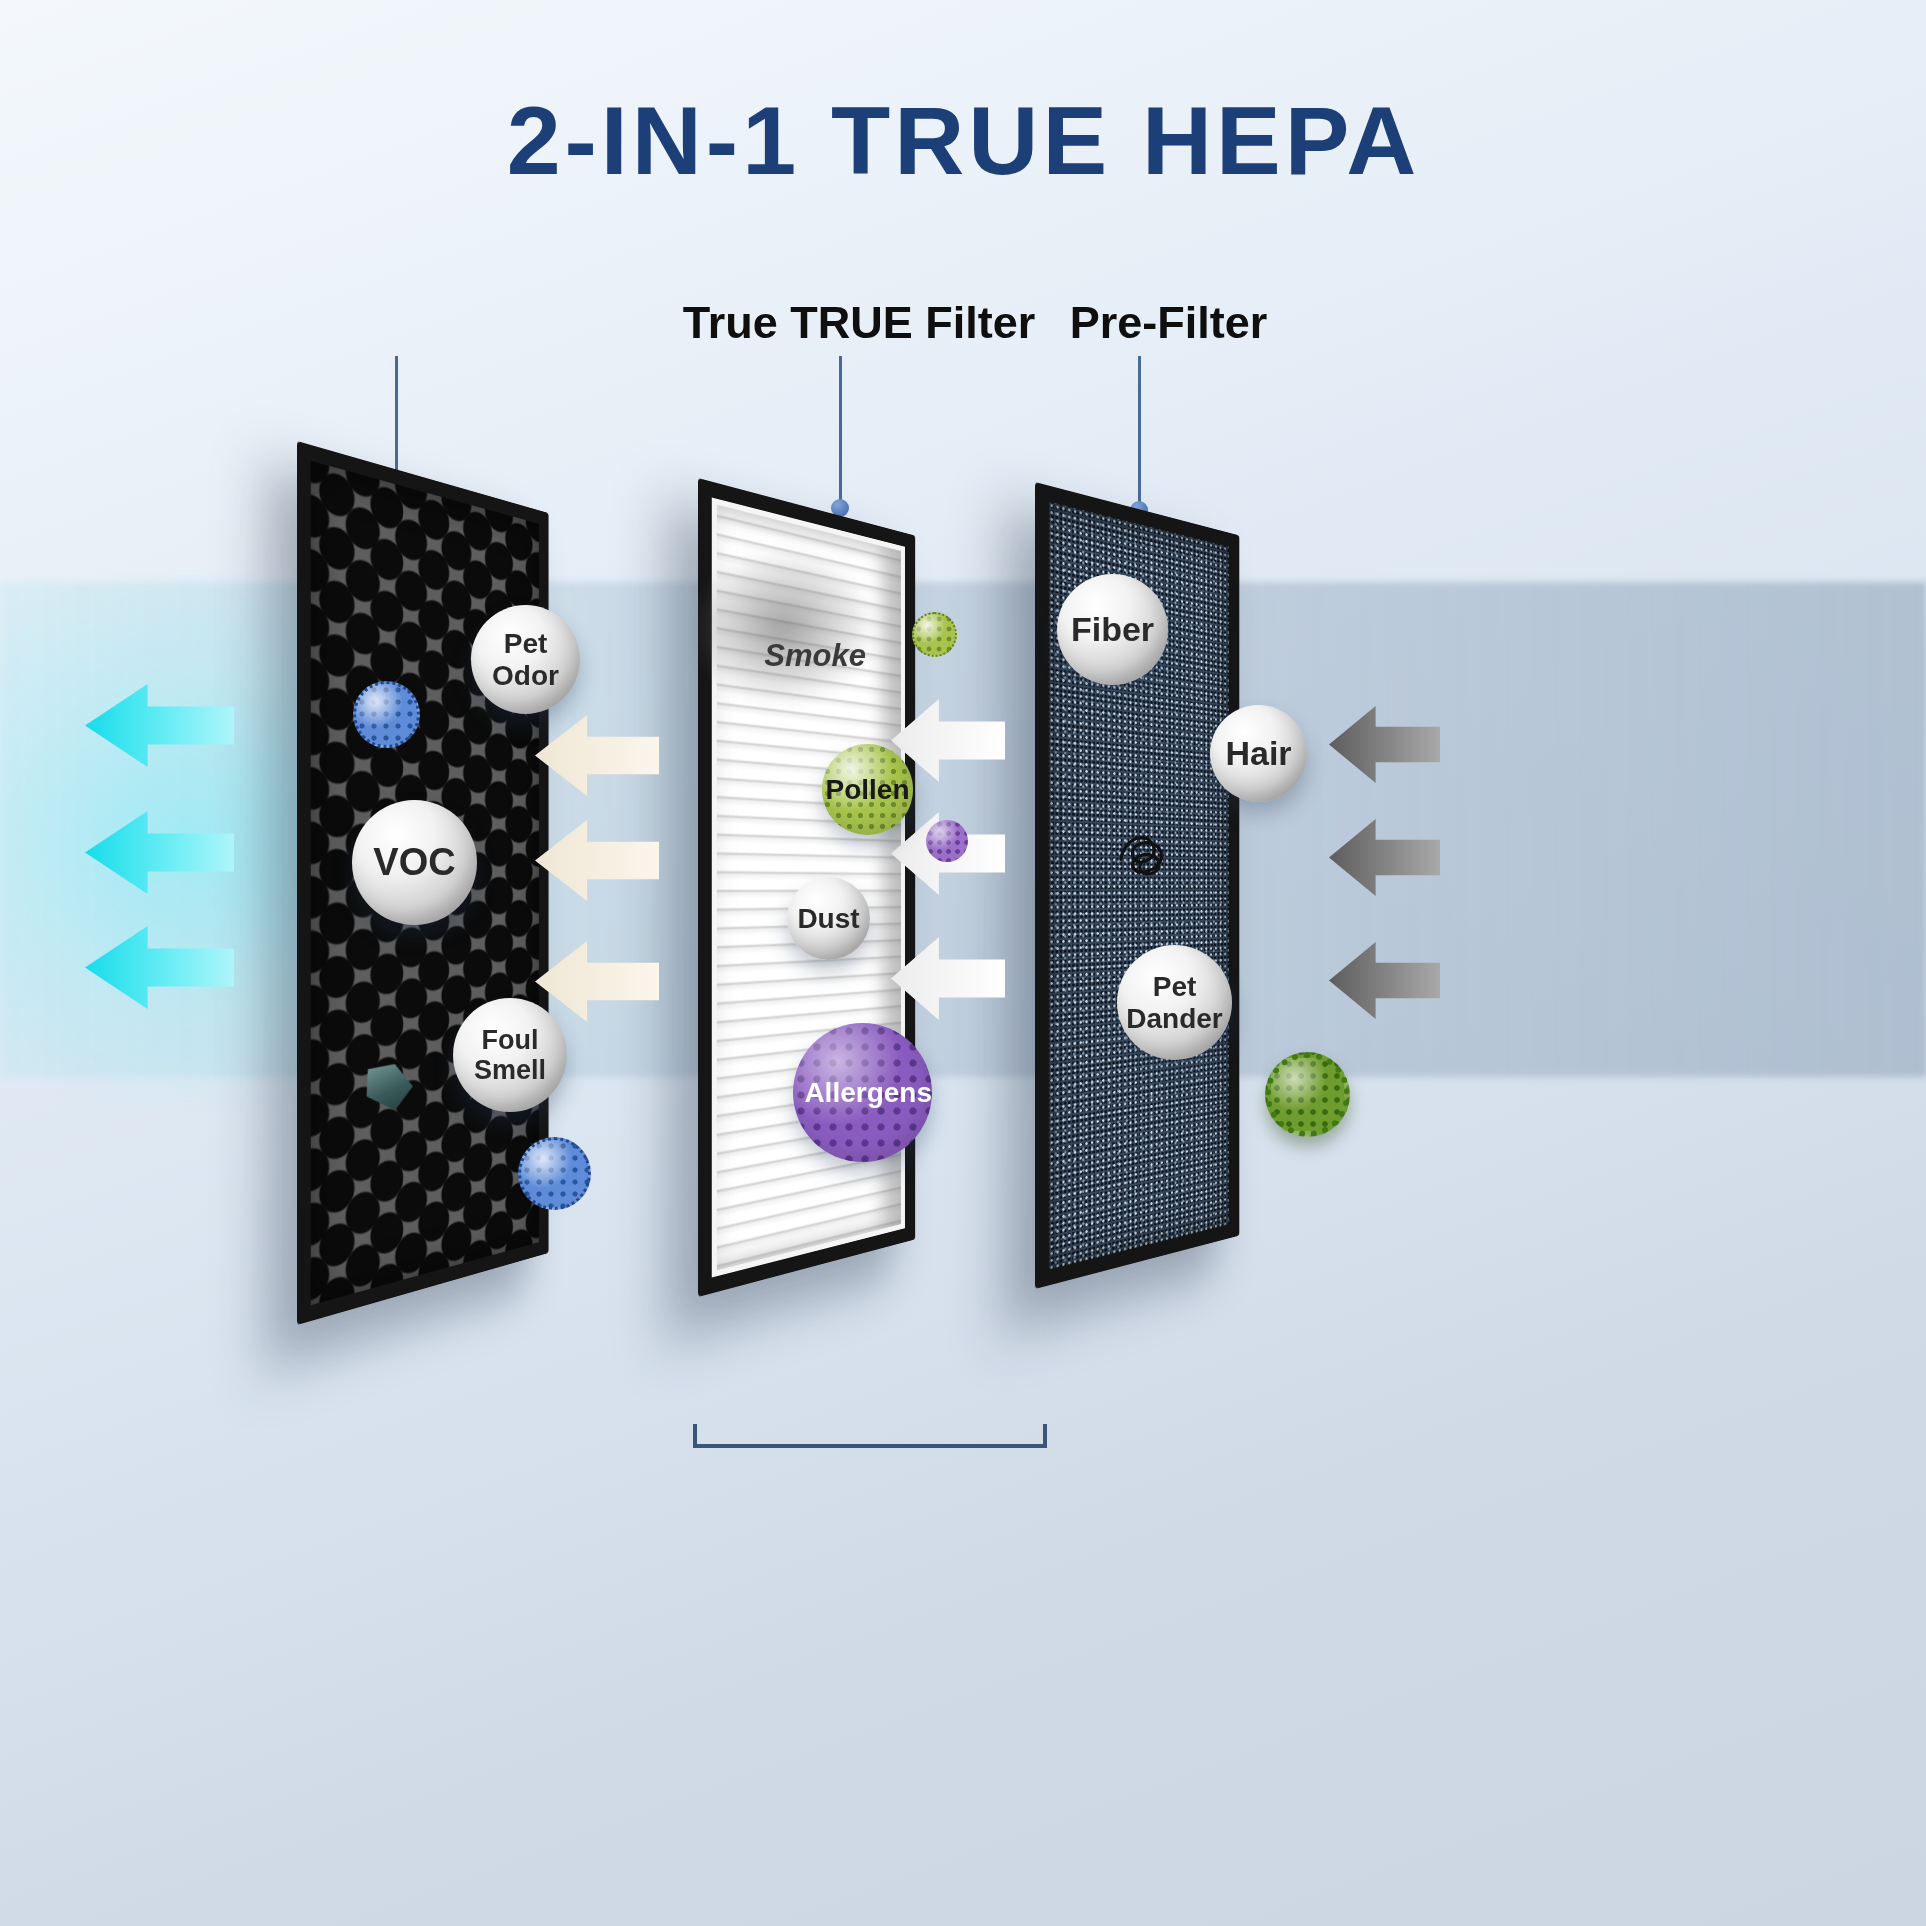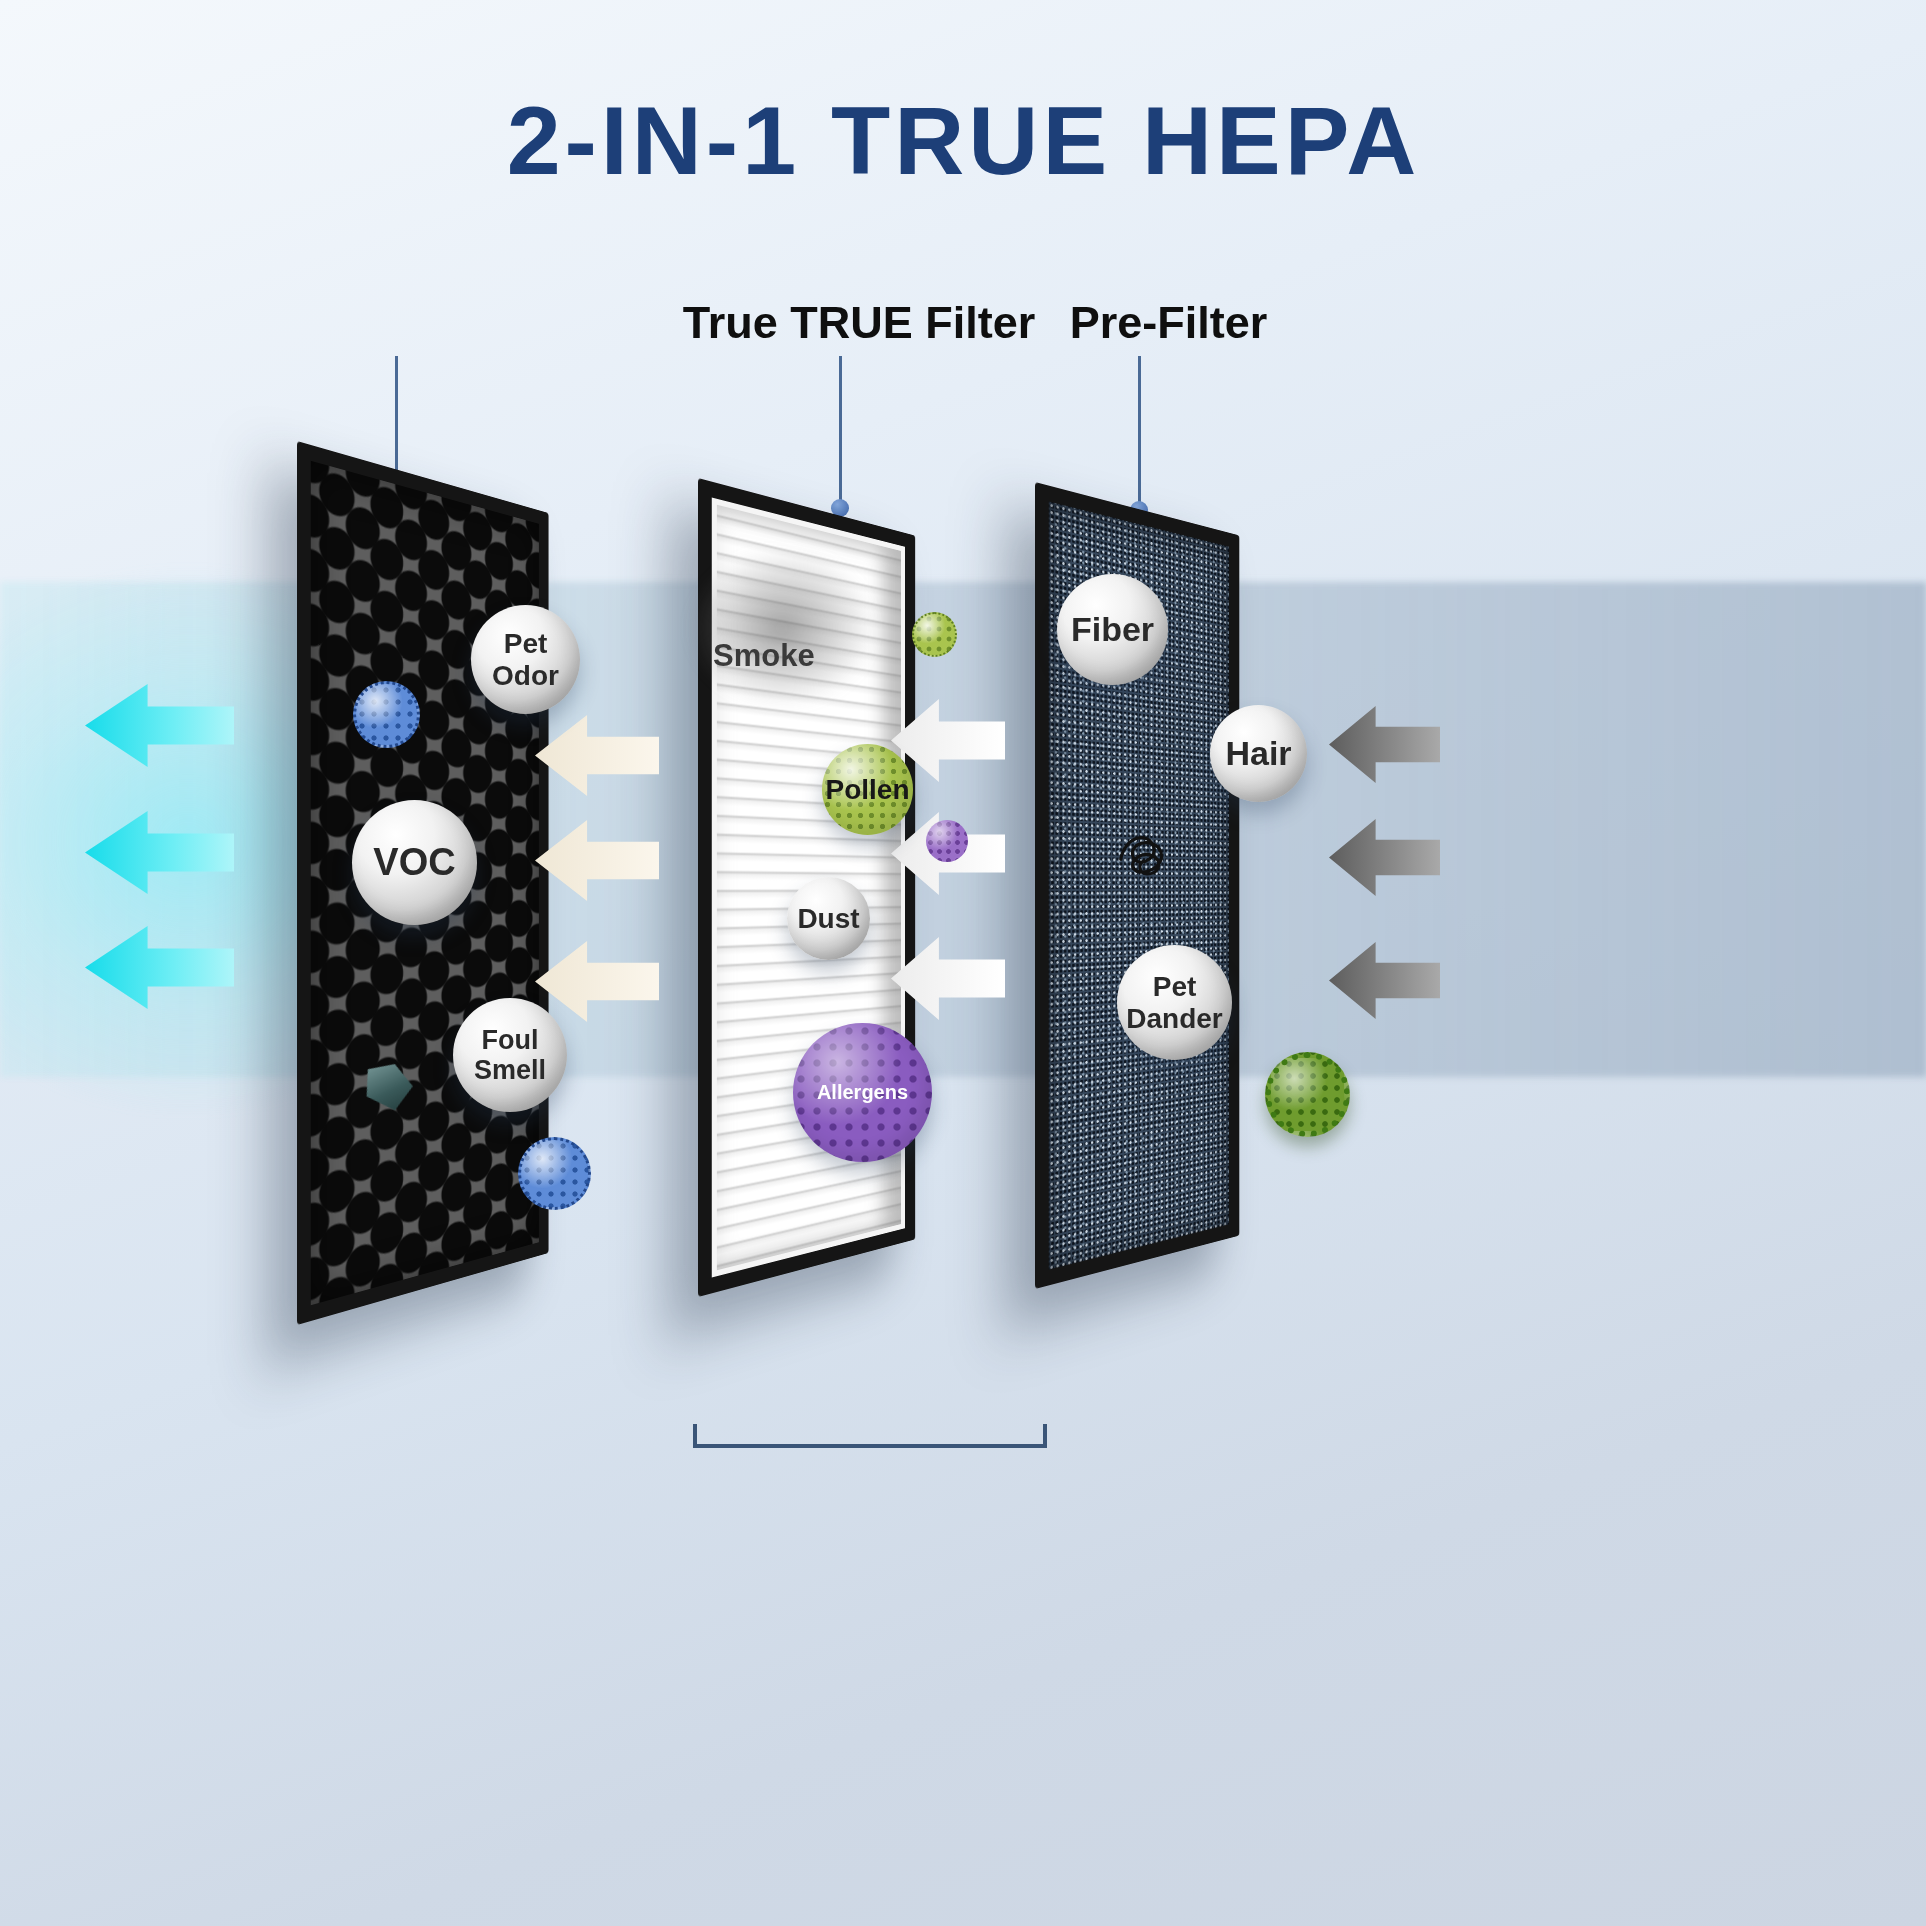--- a/index.html
+++ b/index.html
@@ -108,21 +108,21 @@
     position:absolute;
     background:linear-gradient(135deg,#7fa0a0,#3a5a5a 60%,#223b3b);
     clip-path:polygon(50% 0,100% 35%,80% 100%,15% 90%,0 30%);
     transform:rotate(18deg);
   }
   .smoke-blob{
     position:absolute;border-radius:50%;
     background:radial-gradient(closest-side,rgba(88,88,88,0.55),rgba(120,120,120,0.28) 60%,transparent 100%);
     filter:blur(7px);
   }
-  .smoke-label{position:absolute;text-align:left;font-weight:bold;font-size:31px;color:#3a3a3a;}
+  .smoke-label{position:absolute;text-align:right;font-weight:bold;font-size:31px;color:#3a3a3a;font-style:italic;}
   .arrow{position:absolute;clip-path:polygon(0 50%,42% 0,42% 27%,100% 27%,100% 73%,42% 73%,42% 100%);}
   .arrow.cyan{background:linear-gradient(90deg,#17dcea 0%,#6feef5 60%,#aef5f9 100%);}
   .arrow.cream{background:linear-gradient(90deg,#efe7d5 0%,#fbf6ec 100%);}
   .arrow.white{background:linear-gradient(90deg,#ececec 0%,#ffffff 100%);}
   .arrow.gray{background:linear-gradient(90deg,#5d5d5d 0%,#a9a9a9 100%);}
   .bracket{
     position:absolute;left:693px;top:1424px;width:354px;height:24px;
     border-left:4px solid #3a5578;border-right:4px solid #3a5578;border-bottom:4px solid #3a5578;
   }
   .two-in-one{
@@ -192,21 +192,21 @@
 
   <div class="smoke-blob" style="left:688px;top:549px;width:188px;height:158px;"></div>
   <div class="smoke-label" style="left:713px;top:638px;width:153px;">Smoke</div>
 
   <div class="sphere green" style="left:822px;top:744px;width:91px;height:91px;font-size:28px;">
     <span>Pollen</span>
   </div>
   <div class="sphere" style="left:787px;top:877px;width:83px;height:83px;font-size:28px;">
     <span>Dust</span>
   </div>
-  <div class="sphere purple" style="left:793px;top:1023px;width:139px;height:139px;font-size:20px;">
+  <div class="sphere purple" style="left:793px;top:1023px;width:139px;height:139px;font-size:28px;justify-content:flex-end;">
     <span>Allergens</span>
   </div>
   <div class="particle pollen-small" style="left:912px;top:612px;width:45px;height:45px;"></div>
   <div class="particle purple-small" style="left:926px;top:820px;width:42px;height:42px;"></div>
 
   <div class="sphere" style="left:1057px;top:574px;width:111px;height:111px;font-size:34px;">
     <span>Fiber</span>
   </div>
   <div class="sphere" style="left:1210px;top:705px;width:97px;height:97px;font-size:34px;">
     <span>Hair</span>

